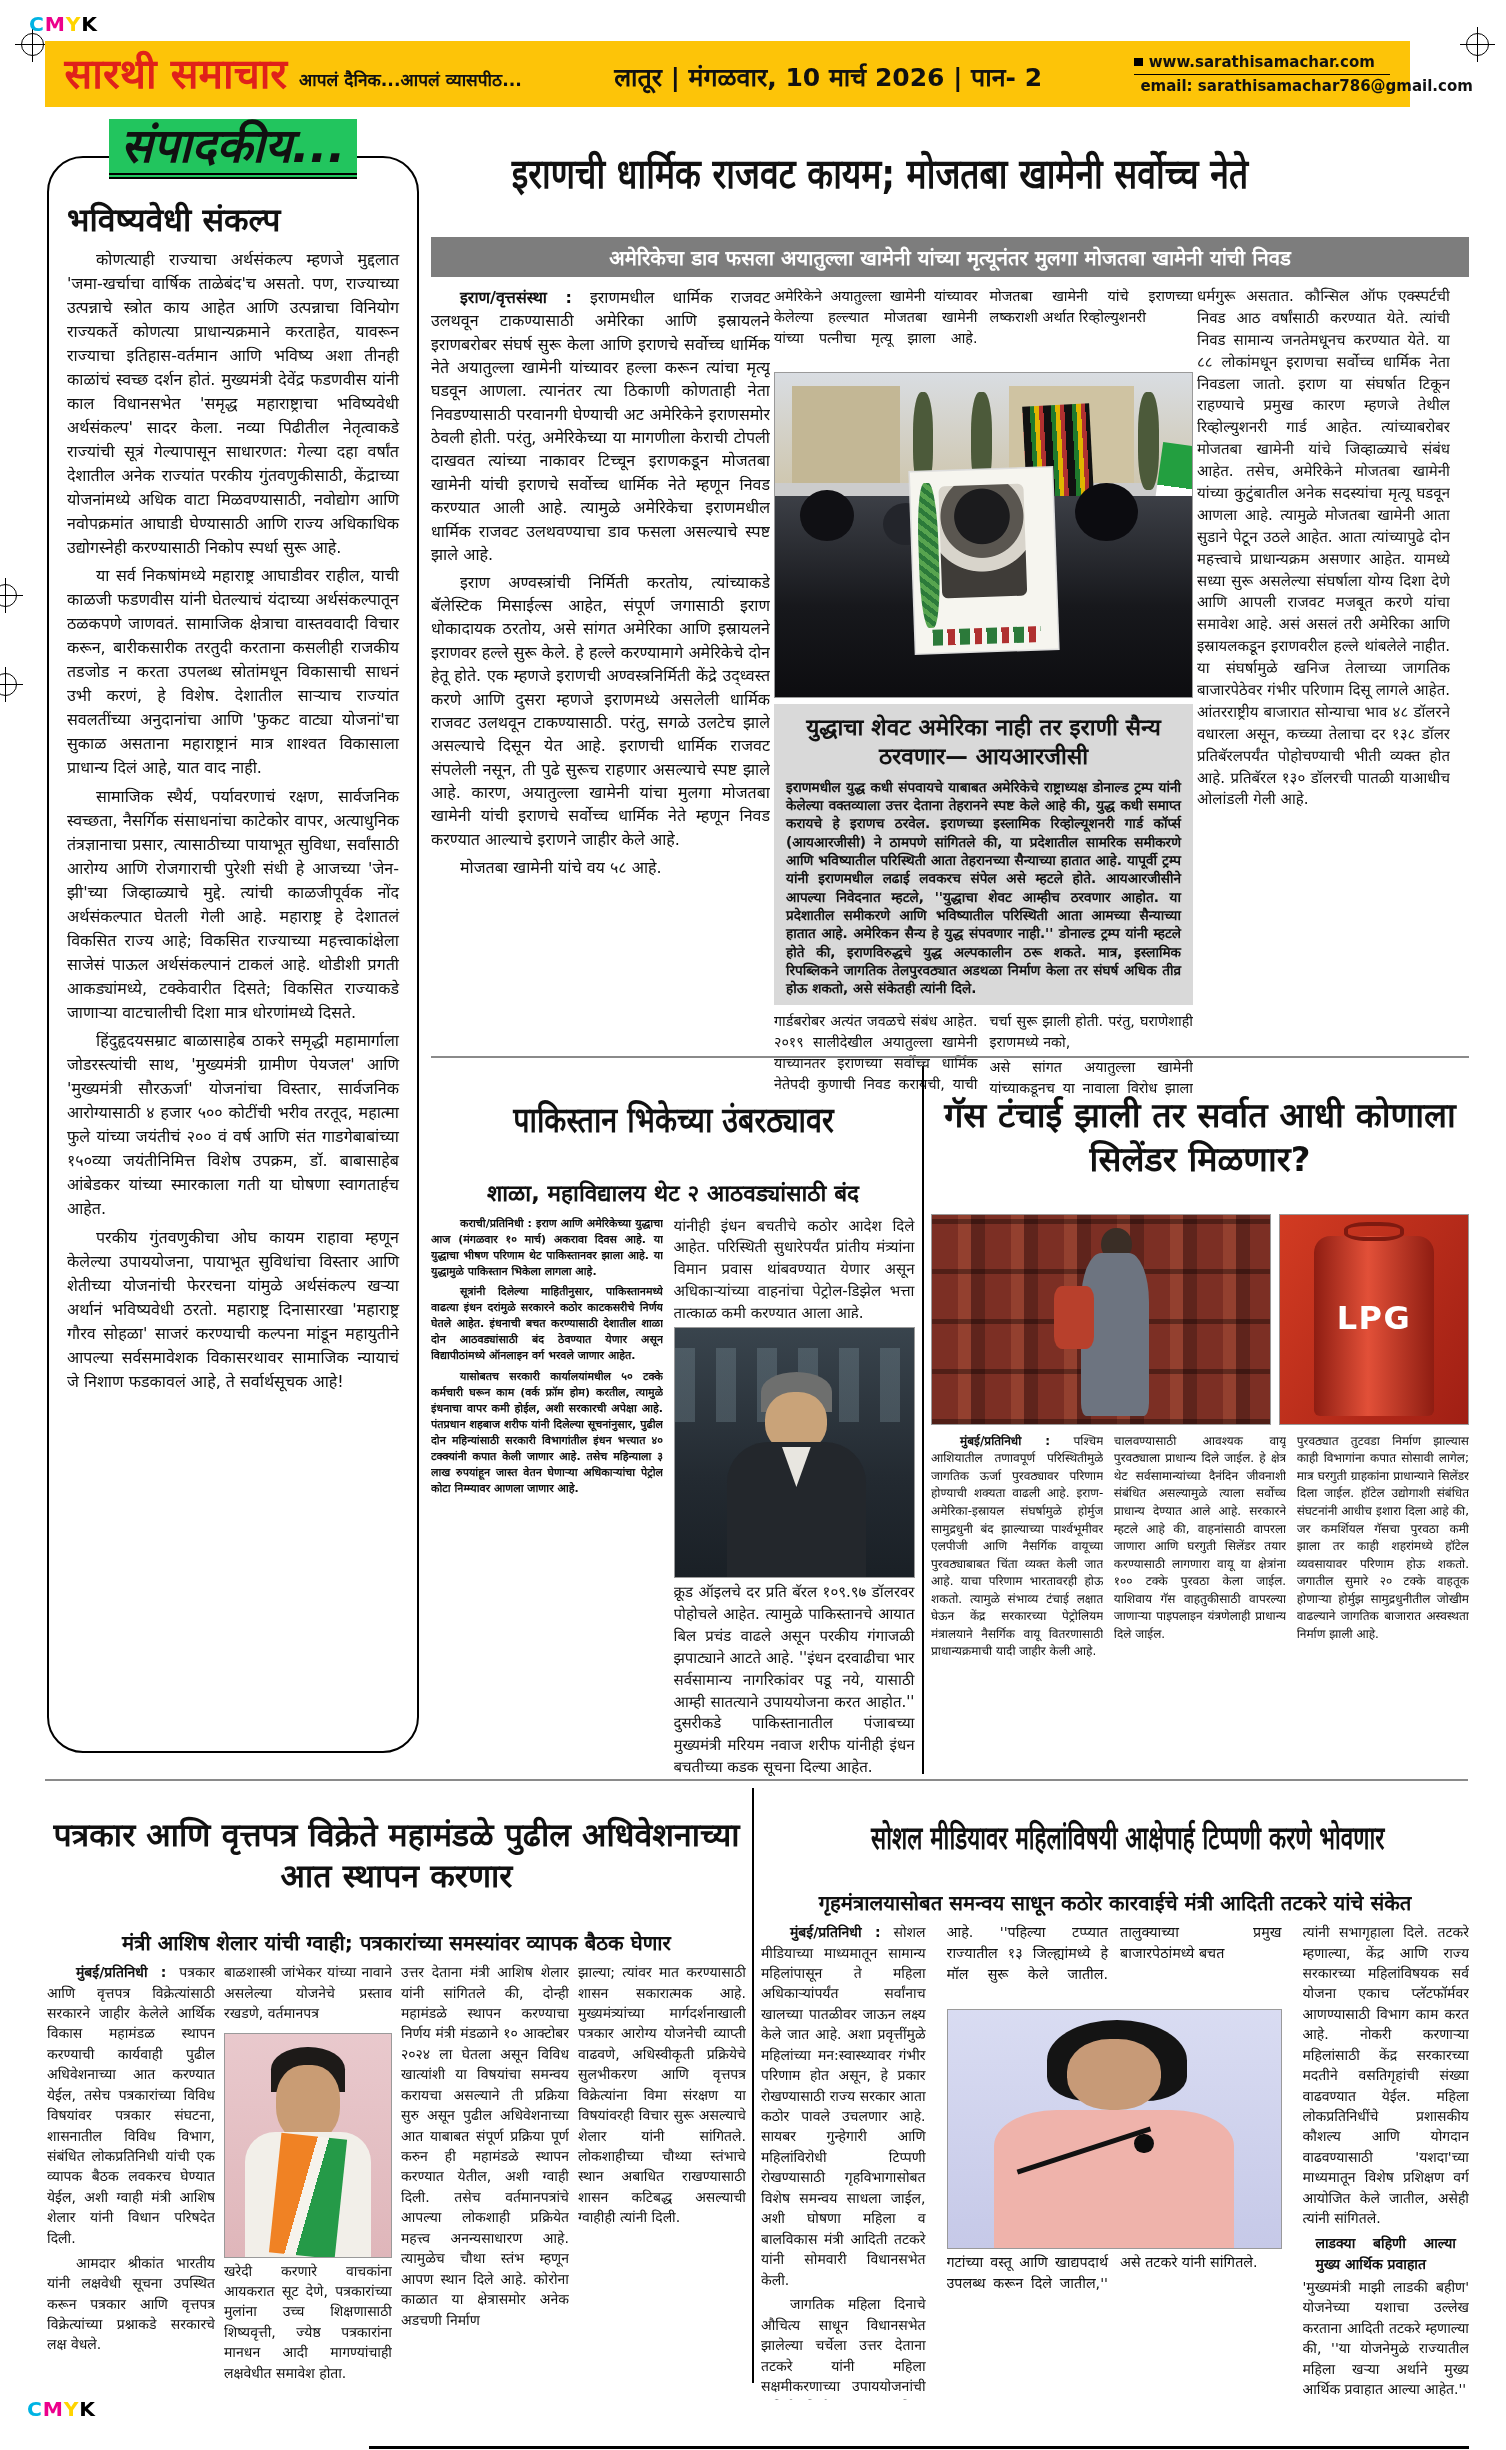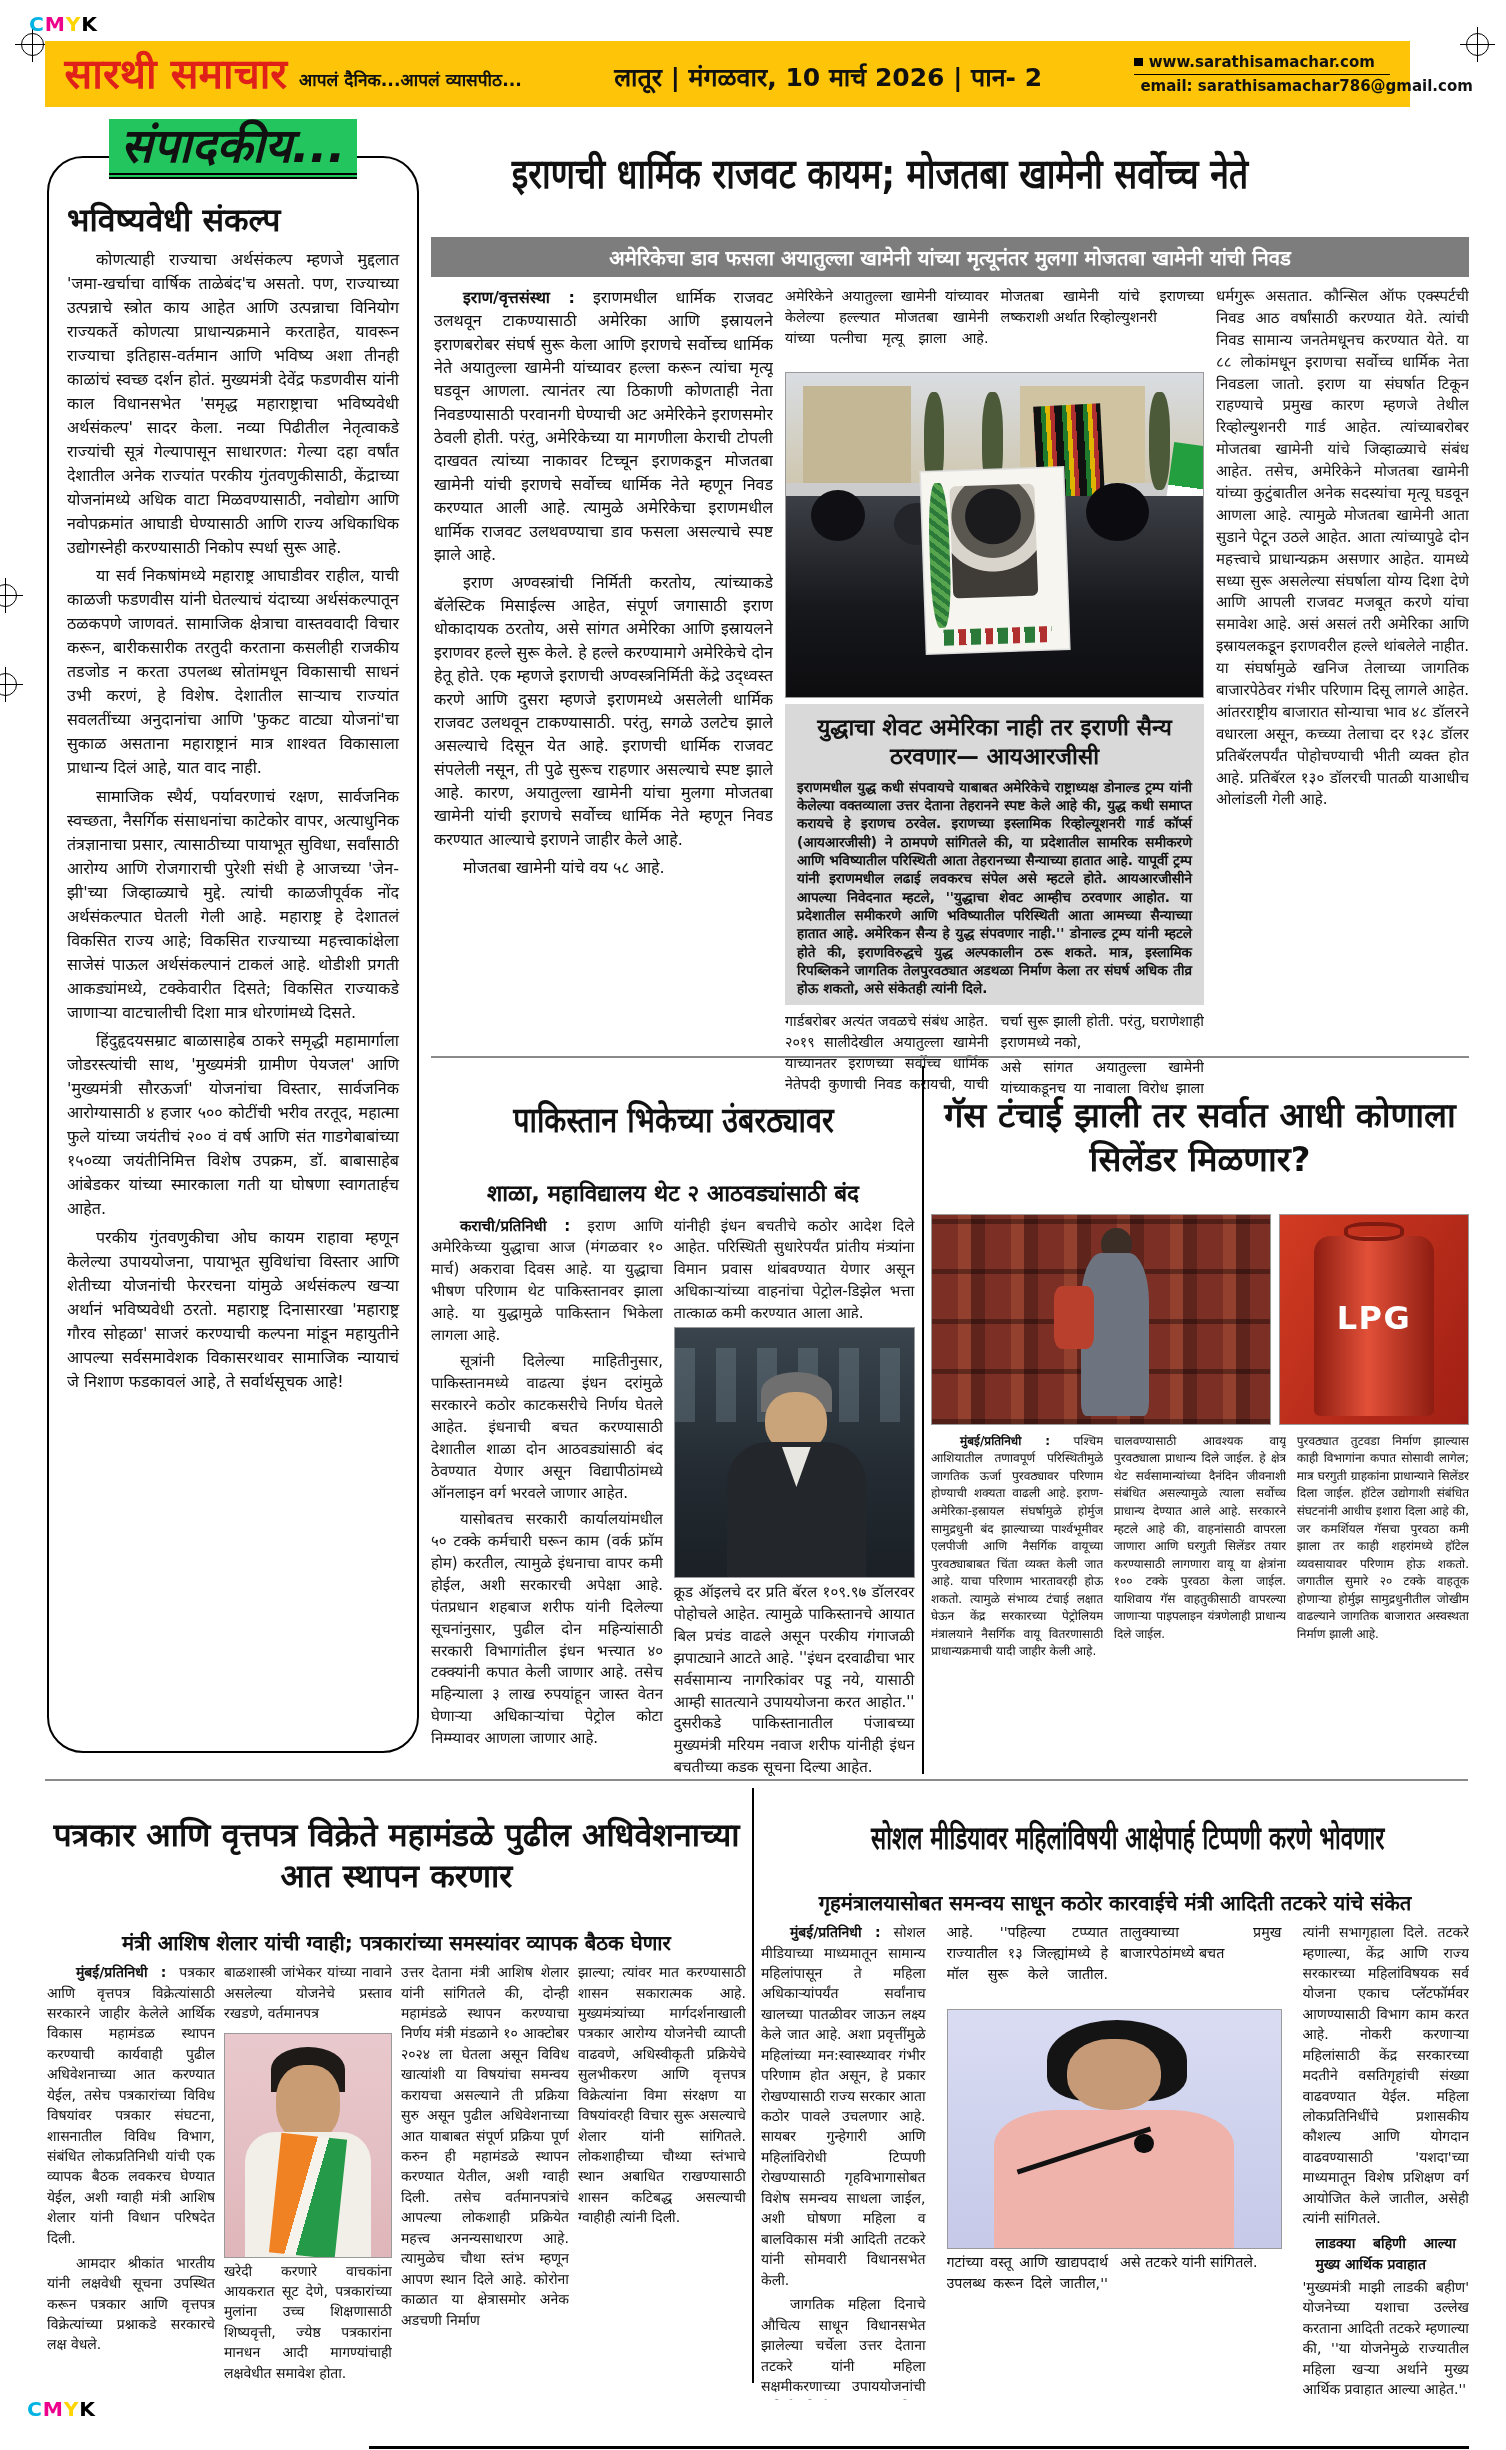--- a/index.html
+++ b/index.html
@@ -34,21 +34,21 @@
              border-bottom:6px double #000;line-height:1.15;}
   .ed-box{border:2.3px solid #000;border-radius:36px;margin-top:-22.6px;height:1597px;box-sizing:border-box;
           padding:39px 18px 15px;overflow:hidden;position:relative;z-index:1;}
   .ed-head{font-size:32px;font-weight:bold;margin:0 0 7.5px;}
   .ed-box .bp{font-size:16px;line-height:1.5;}
   
   #lead{position:absolute;left:431px;top:122px;width:1038px;}
   .lead-h1{font-size:41px;font-weight:bold;line-height:1.25;height:60px;overflow:hidden;}
   .deckbar{margin-top:4.5px;background:#7d7d7d;color:#fff;font-size:20.3px;font-weight:bold;text-align:center;
            padding:6px 3px;}
-  .lead-body{display:flex;gap:12px;margin-top:9px;height:822px;overflow:hidden;justify-content:flex-end;}
+  .lead-body{display:flex;gap:4px;margin-top:9px;height:822px;overflow:hidden;}
   .lead-c1{width:339px;font-size:16px;overflow:hidden;}
   .lead-mid{width:419px;}
   .lead-c4{width:253px;font-size:15px;overflow:hidden;}
   .twocol{column-count:2;column-gap:12px;font-size:14.3px;text-align:justify;line-height:1.4;}
   .mid-top{height:80px;overflow:hidden;}
   .mid-below{height:105px;overflow:hidden;margin-top:6px;}
   .irgc{background:#d9d9d9;height:301px;box-sizing:border-box;padding:9px 12px;overflow:hidden;margin-top:6px;}
   .irgc h3{font-size:22.6px;font-weight:bold;text-align:center;line-height:1.3;margin:0 0 6px;}
   .irgc p{font-size:13.6px;font-weight:bold;text-align:justify;line-height:1.35;margin:0;}
   
@@ -76,21 +76,21 @@
             repeating-linear-gradient(90deg,#2c7a3a 0 10.5px,#f6f5ef 10.5px 15px,#b03030 15px 22.6px,#f6f5ef 22.6px 27px);}
   .lp-flag{position:absolute;right:0;top:22%;width:9%;height:40%;transform:rotate(8deg);
            background:linear-gradient(#239f40 0 33%,#fff 33% 66%,#da0000 66%);}
   .lp-banner{position:absolute;left:60%;top:10%;width:16%;height:34%;transform:rotate(-3deg);
              background:repeating-linear-gradient(90deg,#111 0 7.5px,#1f7a2d 7.5px 12px,#e0b500 12px 16.6px,#b03030 16.6px 21px);}
   
   #pak{position:absolute;left:431px;top:1066px;width:484px;}
   .pak-h2{text-align:center;font-size:35px;font-weight:bold;height:53px;overflow:hidden;}
   .pak-deck{text-align:center;font-size:22.6px;font-weight:bold;margin:3px 0 7.5px;}
   .pak-cols{display:flex;gap:10.5px;height:603px;overflow:hidden;}
-  .pak-a{width:232px;font-size:15px;overflow:hidden;}
+  .pak-a{width:232px;font-size:11px;overflow:hidden;font-weight:bold;}
   .pak-b{width:241px;font-size:15px;overflow:hidden;display:flex;flex-direction:column;}
   .pak-b-top{height:102px;overflow:hidden;}
   .pk-ph{height:249px;margin:4.5px 0;background:linear-gradient(#39444d,#232a31 60%,#1a2026);}
   .pk-rows{position:absolute;left:0;top:8%;right:0;height:30%;
            background:repeating-linear-gradient(90deg,rgba(120,140,150,.35) 0 19.6px,transparent 19.6px 41px);}
   .pk-hair{position:absolute;left:36%;top:18%;width:30%;height:16%;background:#6e6f6e;border-radius:50% 50% 0 0;}
   .pk-face{position:absolute;left:38%;top:26%;width:26%;height:24%;background:#c9a379;border-radius:46%;}
   .pk-suit{position:absolute;left:22%;top:46%;width:58%;height:54%;background:#23272c;border-radius:30% 30% 0 0;}
   .pk-collar{position:absolute;left:45%;top:48%;width:12%;height:16%;background:#e8e6e0;clip-path:polygon(50% 100%,0 0,100% 0);}
   .pak-b-bottom{flex:1;overflow:hidden;}

